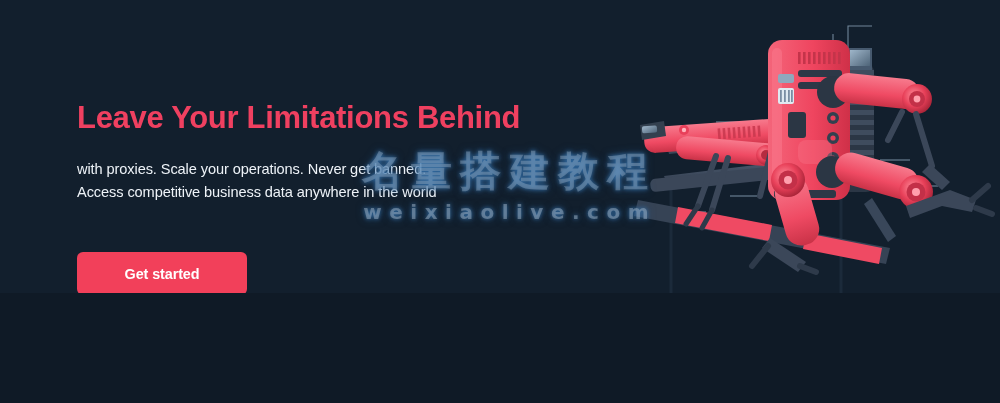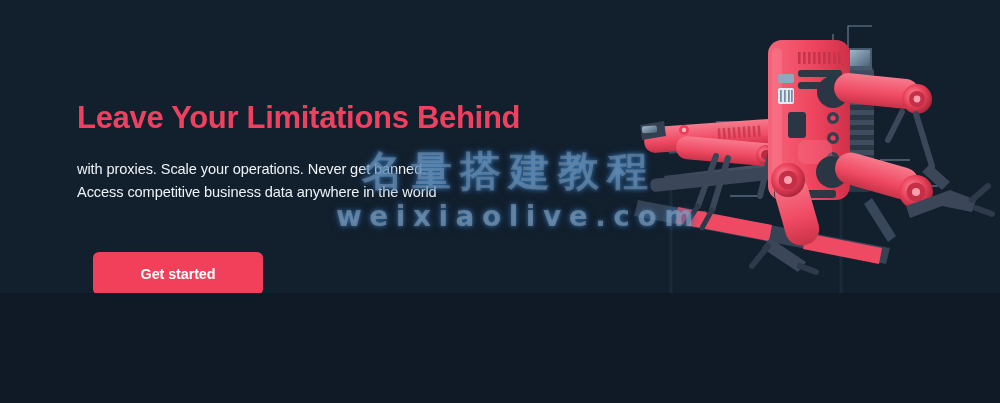--- a/index.html
+++ b/index.html
@@ -52,21 +52,20 @@
     border: none;
     border-radius: 6px;
     background: #f2405a;
     color: #ffffff;
     font-family: "Liberation Sans", sans-serif;
     font-size: 14.4px;
     font-weight: bold;
     letter-spacing: -0.1px;
     cursor: pointer;
     z-index: 6;
-    margin-left: 16px;
   }
 
   
   .watermark {
     position: absolute;
     left: 336px;
     top: 150px;
     width: 320px;
     height: 100px;
     z-index: 7;
@@ -81,21 +80,21 @@
     color: rgba(150,172,192,0.42);
     text-shadow:
       0 0 4px rgba(56,120,180,0.85),
       0 0 9px rgba(40,95,150,0.6);
     line-height: 1.06;
     white-space: nowrap;
   }
   .wm-dom {
     padding-top: 7px;
     font-family: "DejaVu Sans", sans-serif;
-    font-size: 28px;
+    font-size: 20px;
     font-weight: bold;
     letter-spacing: 7.5px;
     color: rgba(158,176,194,0.5);
     text-shadow:
       0 0 4px rgba(56,120,180,0.8),
       0 0 9px rgba(40,95,150,0.55);
     white-space: nowrap;
   }
 
   

